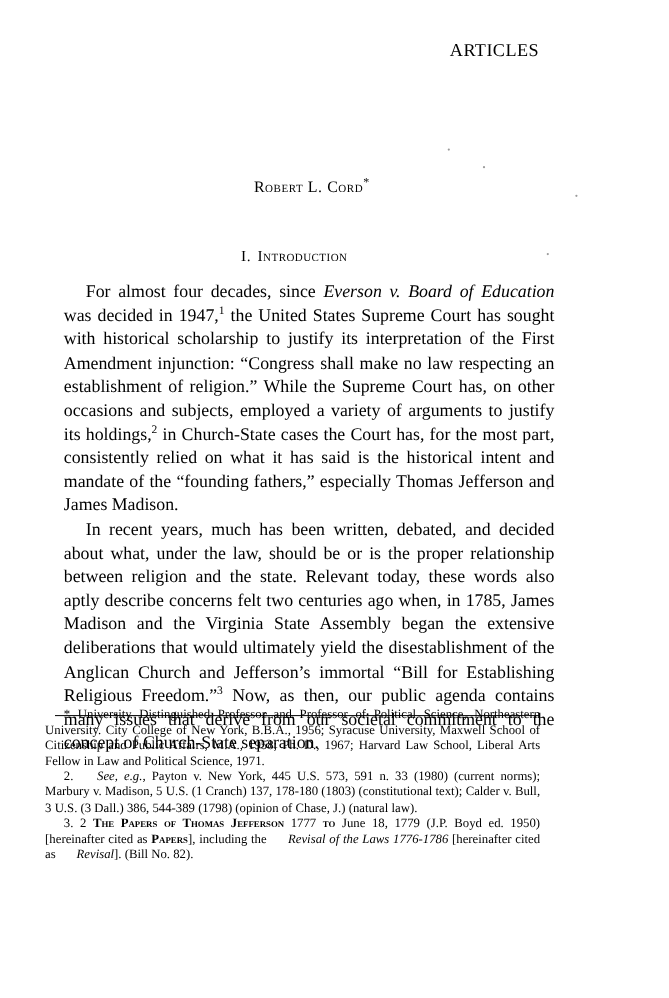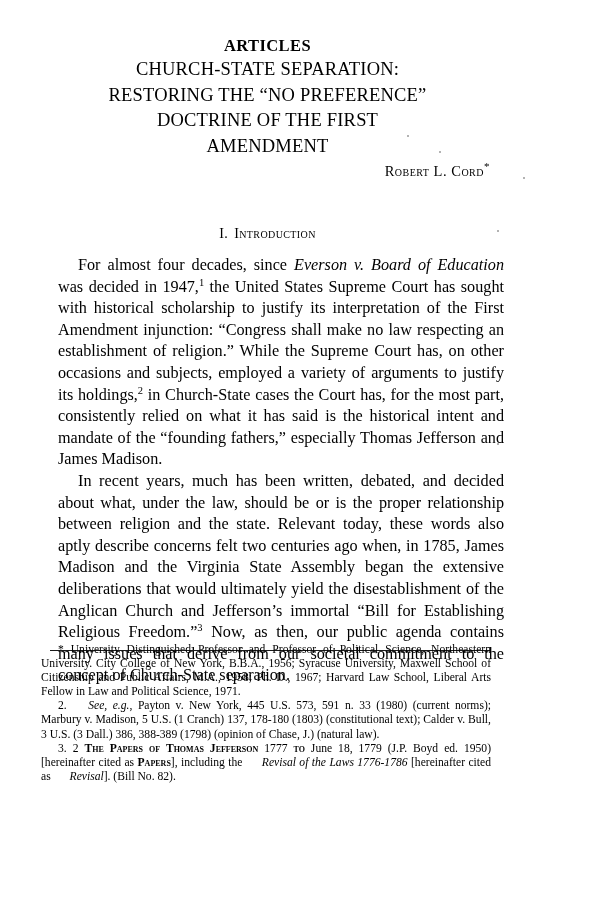--- a/index.html
+++ b/index.html
@@ -26,40 +26,41 @@
   
   .title-block {
     position: absolute;
     left: 45px;
     top: 36px;
     width: 445px;
     text-align: center;
   }
   .articles-head {
     font-size: 16.5px;
-    font-weight: bold;
+    font-weight: normal;
     letter-spacing: 0.4px;
     line-height: 20px;
+    text-align: right;
   }
   .article-title {
     font-size: 18.5px;
     font-weight: normal;
     line-height: 25.5px;
     letter-spacing: 0.2px;
     margin-top: 1px;
   }
   .article-title .tline { display: block; white-space: nowrap; }
 
   
   .byline {
     position: absolute;
-    left: 45px;
+    left: 61px;
     top: 160px;
     width: 445px;
-    text-align: right;
+    text-align: center;
     font-size: 14.5px;
     font-variant: small-caps;
     letter-spacing: 0.5px;
   }
   .byline sup.star {
     font-variant: normal;
     font-size: 11px;
     vertical-align: super;
   }
 
@@ -139,46 +140,40 @@
     pointer-events: none;
   }
 </style>
 </head>
 <body>
 
 <div class="page">
 
   <div class="title-block">
     <div class="articles-head">ARTICLES</div>
-    <div class="article-title">
-      <span class="tline">CHURCH-STATE SEPARATION:</span>
-      <span class="tline">RESTORING THE “NO PREFERENCE”</span>
-      <span class="tline">DOCTRINE OF THE FIRST</span>
-      <span class="tline">AMENDMENT</span>
-    </div>
   </div>
 
   <div class="byline">
     <span>Robert L. Cord</span><sup class="star">*</sup>
   </div>
 
   <div class="section-head">
     <span class="numeral">I.</span><span>Introduction</span>
   </div>
 
   <div class="body-col" id="body-col">
       <p><span>For almost four decades, since </span><em>Everson v. Board of Education</em><span> was decided in 1947,</span><sup>1</sup><span> the United States Supreme Court has sought with historical scholarship to justify its interpretation of the First Amendment injunction:  “Congress shall make no law respecting an establishment of religion.” While the Supreme Court has, on other occasions and subjects, employed a variety of arguments to justify its holdings,</span><sup>2</sup><span> in Church-State cases the Court has, for the most part, consistently relied on what it has said is the historical intent and mandate of the “founding fathers,” especially Thomas Jefferson and James Madison.</span></p>
       <p><span>In recent years, much has been written, debated, and decided about what, under the law, should be or is the proper relationship between religion and the state. Relevant today, these words also aptly describe concerns felt two centuries ago when, in 1785, James Madison and the Virginia State Assembly began the extensive deliberations that would ultimately yield the disestablishment of the Anglican Church and Jefferson’s immortal “Bill for Establishing Religious Freedom.”</span><sup>3</sup><span>  Now, as then, our public agenda contains many issues that derive from our societal commitment to the concept of Church-State separation.</span></p>
     </div>
 
   <div class="fn-rule"></div>
 
   <div class="footnotes" id="footnotes">
       <p><span class="star-marker">* </span><span>University Distinguished Professor and Professor of Political Science, Northeastern University. City College of New York, B.B.A., 1956; Syracuse University, Maxwell School of Citizenship and Public Affairs, M.A., 1958; Ph. D., 1967; Harvard Law School, Liberal Arts Fellow in Law and Political Science, 1971.</span></p>
-      <p><span class="star-marker">2. </span><em>See, e.g.</em><span>, Payton v. New York, 445 U.S. 573, 591 n. 33 (1980) (current norms); Marbury v. Madison, 5 U.S. (1 Cranch) 137, 178-180 (1803) (constitutional text); Calder v. Bull, 3 U.S. (3 Dall.) 386, 388-389 (1798) (opinion of Chase, J.) (natural law).</span></p>
+      <p><span class="star-marker">2. </span><em>See, e.g.</em><span>, Payton v. New York, 445 U.S. 573, 591 n. 33 (1980) (current norms); Marbury v. Madison, 5 U.S. (1 Cranch) 137, 178-180 (1803) (constitutional text); Calder v. Bull, 3 U.S. (3 Dall.) 386, 544-389 (1798) (opinion of Chase, J.) (natural law).</span></p>
       <p><span class="star-marker">3. </span><span>2 </span><span class="sc">The Papers of Thomas Jefferson</span><span> 1777 </span><span class="sc">to</span><span> June 18, 1779 (J.P. Boyd ed. 1950) [hereinafter cited as </span><span class="sc">Papers</span><span>], including the </span><em>Revisal of the Laws 1776-1786</em><span> [hereinafter cited as </span><em>Revisal</em><span>]. (Bill No. 82).</span></p>
     </div>
 
   <span class="speck" style="left:407px;top:135px;width:2px;height:2px;"></span>
   <span class="speck" style="left:439px;top:151px;width:2px;height:2px;"></span>
   <span class="speck" style="left:523px;top:177px;width:2px;height:2px;"></span>
   <span class="speck" style="left:497px;top:230px;width:2px;height:2px;"></span>
   <span class="speck" style="left:497px;top:443px;width:2px;height:2px;"></span>
 
 </div>

